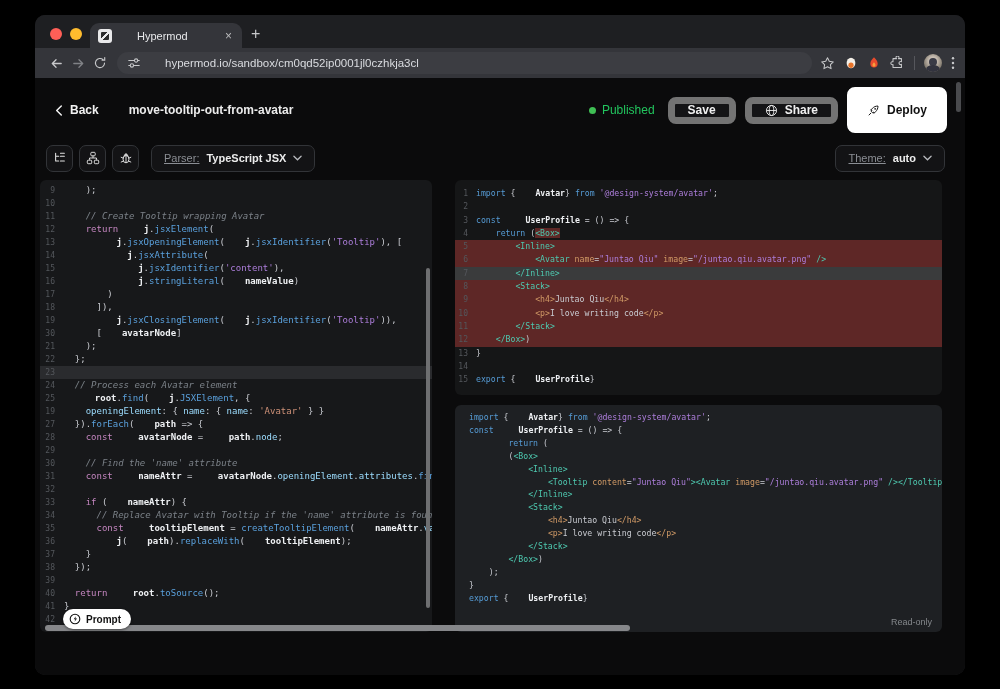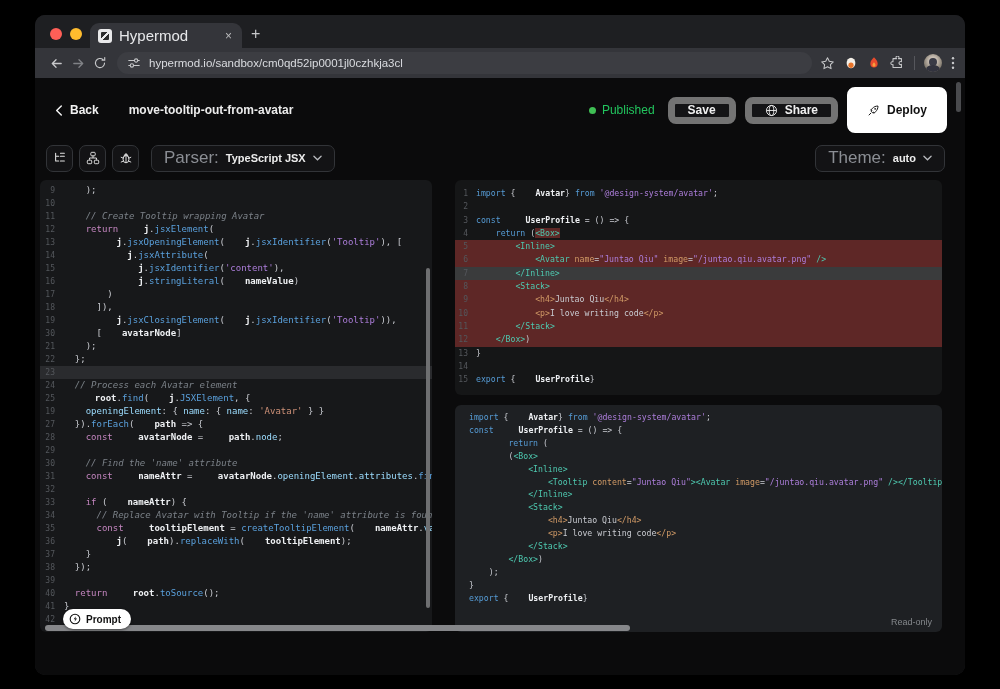--- a/index.html
+++ b/index.html
@@ -14,31 +14,31 @@
   
   .titlebar { position:absolute; left:0; top:0; right:0; height:33px; background:#1e1f22; }
   .lights { position:absolute; left:15px; top:13px; display:flex; gap:8px; }
   .light { width:12px; height:12px; border-radius:50%; }
   .light.r { background:#ff5f57; } .light.y { background:#febc2e; } .light.g { background:#28c840; }
   .tab { position:absolute; left:55px; top:8px; width:152px; height:25px; background:#34353a;
          border-radius:9px 9px 0 0; display:flex; align-items:center; padding:0 8px; }
   .favicon { width:14px; height:14px; border-radius:3px; background:#e9e9ea; position:relative; flex:0 0 14px; }
   .favicon::after { content:""; position:absolute; left:3px; top:3px; right:3px; bottom:3px;
                     background:linear-gradient(135deg,#2b2b2b 40%,#e9e9ea 40%,#e9e9ea 60%,#2b2b2b 60%); border-radius:1px;}
-  .tab-title { color:#e7e8ea; font-size:15px; margin-left:7px; flex:1; white-space:nowrap; overflow:hidden; }
+  .tab-title { color:#e7e8ea; font-size:11px; margin-left:25px; flex:1; white-space:nowrap; overflow:hidden; }
   .tab-close { color:#b9babc; font-size:12px; line-height:1; padding:2px; }
   .newtab { position:absolute; left:216px; top:11px; color:#c7c8ca; font-size:16px; line-height:1; }
 
   
   .urlrow { position:absolute; left:0; top:33px; right:0; height:30px; background:#34353a;
             display:flex; align-items:center; padding:0 10px; }
   .navbtn { width:22px; height:22px; display:flex; align-items:center; justify-content:center; flex:0 0 auto; }
   .omnibox { height:22px; flex:1; margin:0 8px 0 6px; background:#3c3d42; border-radius:11px;
              display:flex; align-items:center; padding:0 10px; min-width:0; }
-  .url-text { color:#dadce0; font-size:11.5px; margin-left:8px; white-space:nowrap; overflow:hidden; }
+  .url-text { color:#dadce0; font-size:11.5px; margin-left:24px; white-space:nowrap; overflow:hidden; }
   .chromeicons { display:flex; align-items:center; gap:9px; flex:0 0 auto; }
   .vsep { width:1px; height:14px; background:#56575c; }
   .avatar-btn { width:18px; height:18px; border-radius:50%;
                 background:radial-gradient(circle at 50% 38%, #c7bdb2 0 28%, #8d8579 60%, #5a5550 100%); position:relative; overflow:hidden;}
   .avatar-btn::before{content:"";position:absolute;left:5px;top:3.5px;width:8px;height:8px;border-radius:50%;background:#3a3b46;}
   .avatar-btn::after{content:"";position:absolute;left:2px;top:11px;width:14px;height:9px;border-radius:50% 50% 0 0;background:#32333e;}
 
   
   .content { position:absolute; left:0; top:63px; right:0; bottom:0; background:#0b0b0c; }
 
@@ -52,21 +52,21 @@
   .btn { display:flex; align-items:center; gap:7px; height:27px; padding:0 13px; border-radius:8px;
          background:#141416; border:7px solid #737373; color:#f0f0f0; font-size:12px; font-weight:600; }
   .btn.deploy { background:#ffffff; border-color:#ffffff; color:#111; height:46px; }
 
   .page-toolbar { position:absolute; left:11px; right:20px; top:66px; height:28px;
                   display:flex; align-items:center; gap:6px; }
   .iconbtn { width:27px; height:27px; border-radius:7px; border:1px solid #323438; background:#131315;
              display:flex; align-items:center; justify-content:center; }
   .pill { display:flex; align-items:center; gap:7px; height:27px; padding:0 12px; border-radius:7px;
           border:1px solid #323438; background:#131315; margin-left:6px; }
-  .pill .lab { color:#8b8e94; font-size:17px; }
+  .pill .lab { color:#8b8e94; font-size:11px;text-decoration:underline; }
   .pill .val { color:#ececec; font-size:11px; font-weight:600; }
   .pill.theme { margin-left:auto; }
 
   
   .panel { position:absolute; border-radius:6px; overflow:hidden; }
   .left-editor  { left:5px;  top:102px; width:392px; height:452px; background:#17181a; padding-top:4px; }
   .top-right    { left:420px; top:102px; width:487px; height:215px; background:#151617; padding-top:7px; }
   .bottom-right { left:420px; top:327px; width:487px; height:227px; background:#1e2023; padding-top:6px; }
 
   .code { font-family:"DejaVu Sans Mono", monospace; }

